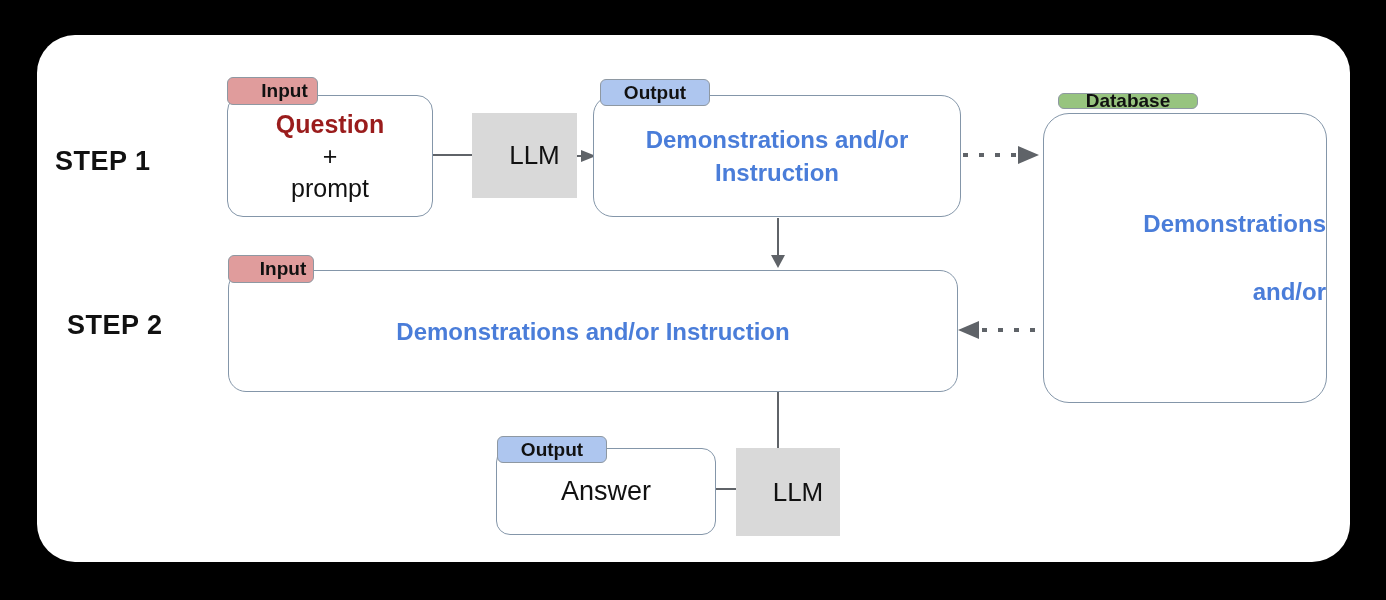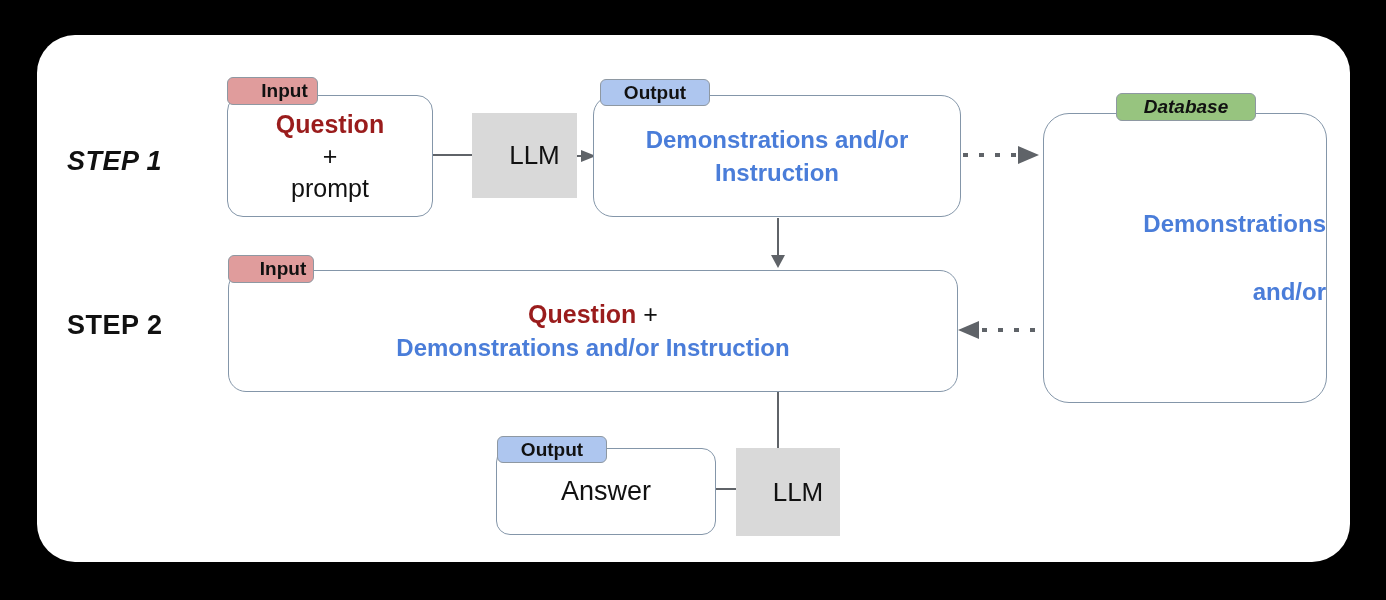--- a/index.html
+++ b/index.html
@@ -66,21 +66,21 @@
   .blue-bold{color:var(--blue_text);font-weight:bold;}
   .black-text{color:#111;}
 </style>
 </head>
 <body>
 
 <div style="position:absolute;inset:0;">
 
   <div class="canvas-bg"></div>
 
-  <div class="step-label" style="left:67px;top:146px;font-style:italic;">STEP 1</div>
+  <div class="step-label" style="left:55px;top:146px;">STEP 1</div>
 
   <div class="tag tag-input" style="left:227px;top:77px;width:91px;height:28px;">Input</div>
   <div class="node" style="left:227px;top:95px;width:206px;height:122px;border-radius:16px;">
     <div class="box-content" style="line-height:32px;font-size:25px;">
       <span class="red-bold">Question</span>
       <span class="black-text">+</span>
       <span class="black-text">prompt</span>
     </div>
   </div>
 
@@ -94,40 +94,36 @@
   <div class="tag tag-output" style="left:600px;top:79px;width:110px;height:27px;">Output</div>
   <div class="node" style="left:593px;top:95px;width:368px;height:122px;border-radius:20px;">
     <div class="box-content" style="line-height:33px;font-size:24px;padding:0 30px;">
       <span class="blue-bold">Demonstrations and/or Instruction</span>
     </div>
   </div>
 
   <div class="dots-h" style="left:963px;top:153px;width:55px;"></div>
   <div class="ah-big-right" style="left:1018px;top:146px;"></div>
 
-  <div class="tag tag-database" style="left:1116px;top:93px;width:140px;height:28px;font-style:italic;">Database</div>
+  <div class="tag tag-database" style="left:1058px;top:93px;width:140px;height:16px;">Database</div>
   <div class="node" style="left:1043px;top:113px;width:284px;height:290px;border-radius:26px;">
     <div class="box-content" style="line-height:28px;font-size:24px;row-gap:40px;align-items:flex-end;">
       <span class="blue-bold">Demonstrations</span>
       <span class="blue-bold">and/or</span>
     </div>
   </div>
 
   <div class="line-v" style="left:777px;top:218px;height:37px;"></div>
   <div class="ah-down" style="left:771px;top:255px;"></div>
 
   <div class="step-label" style="left:67px;top:310px;">STEP 2</div>
 
   <div class="tag tag-input" style="left:228px;top:255px;width:86px;height:28px;">Input</div>
   <div class="node" style="left:228px;top:270px;width:730px;height:122px;border-radius:18px;">
     <div class="box-content" style="line-height:33px;font-size:25px;">
-      <span>
-        <span class="red-bold">Question</span>
-        <span class="black-text">+</span>
-      </span>
       <span class="blue-bold" style="font-size:24px;">Demonstrations and/or Instruction</span>
     </div>
   </div>
 
   <div class="ah-big-left" style="left:958px;top:321px;"></div>
   <div class="dots-h" style="left:982px;top:328px;width:60px;"></div>
 
   <div class="line-v" style="left:777px;top:392px;height:56px;"></div>
 
   <div class="tag tag-output" style="left:497px;top:436px;width:110px;height:27px;">Output</div>

